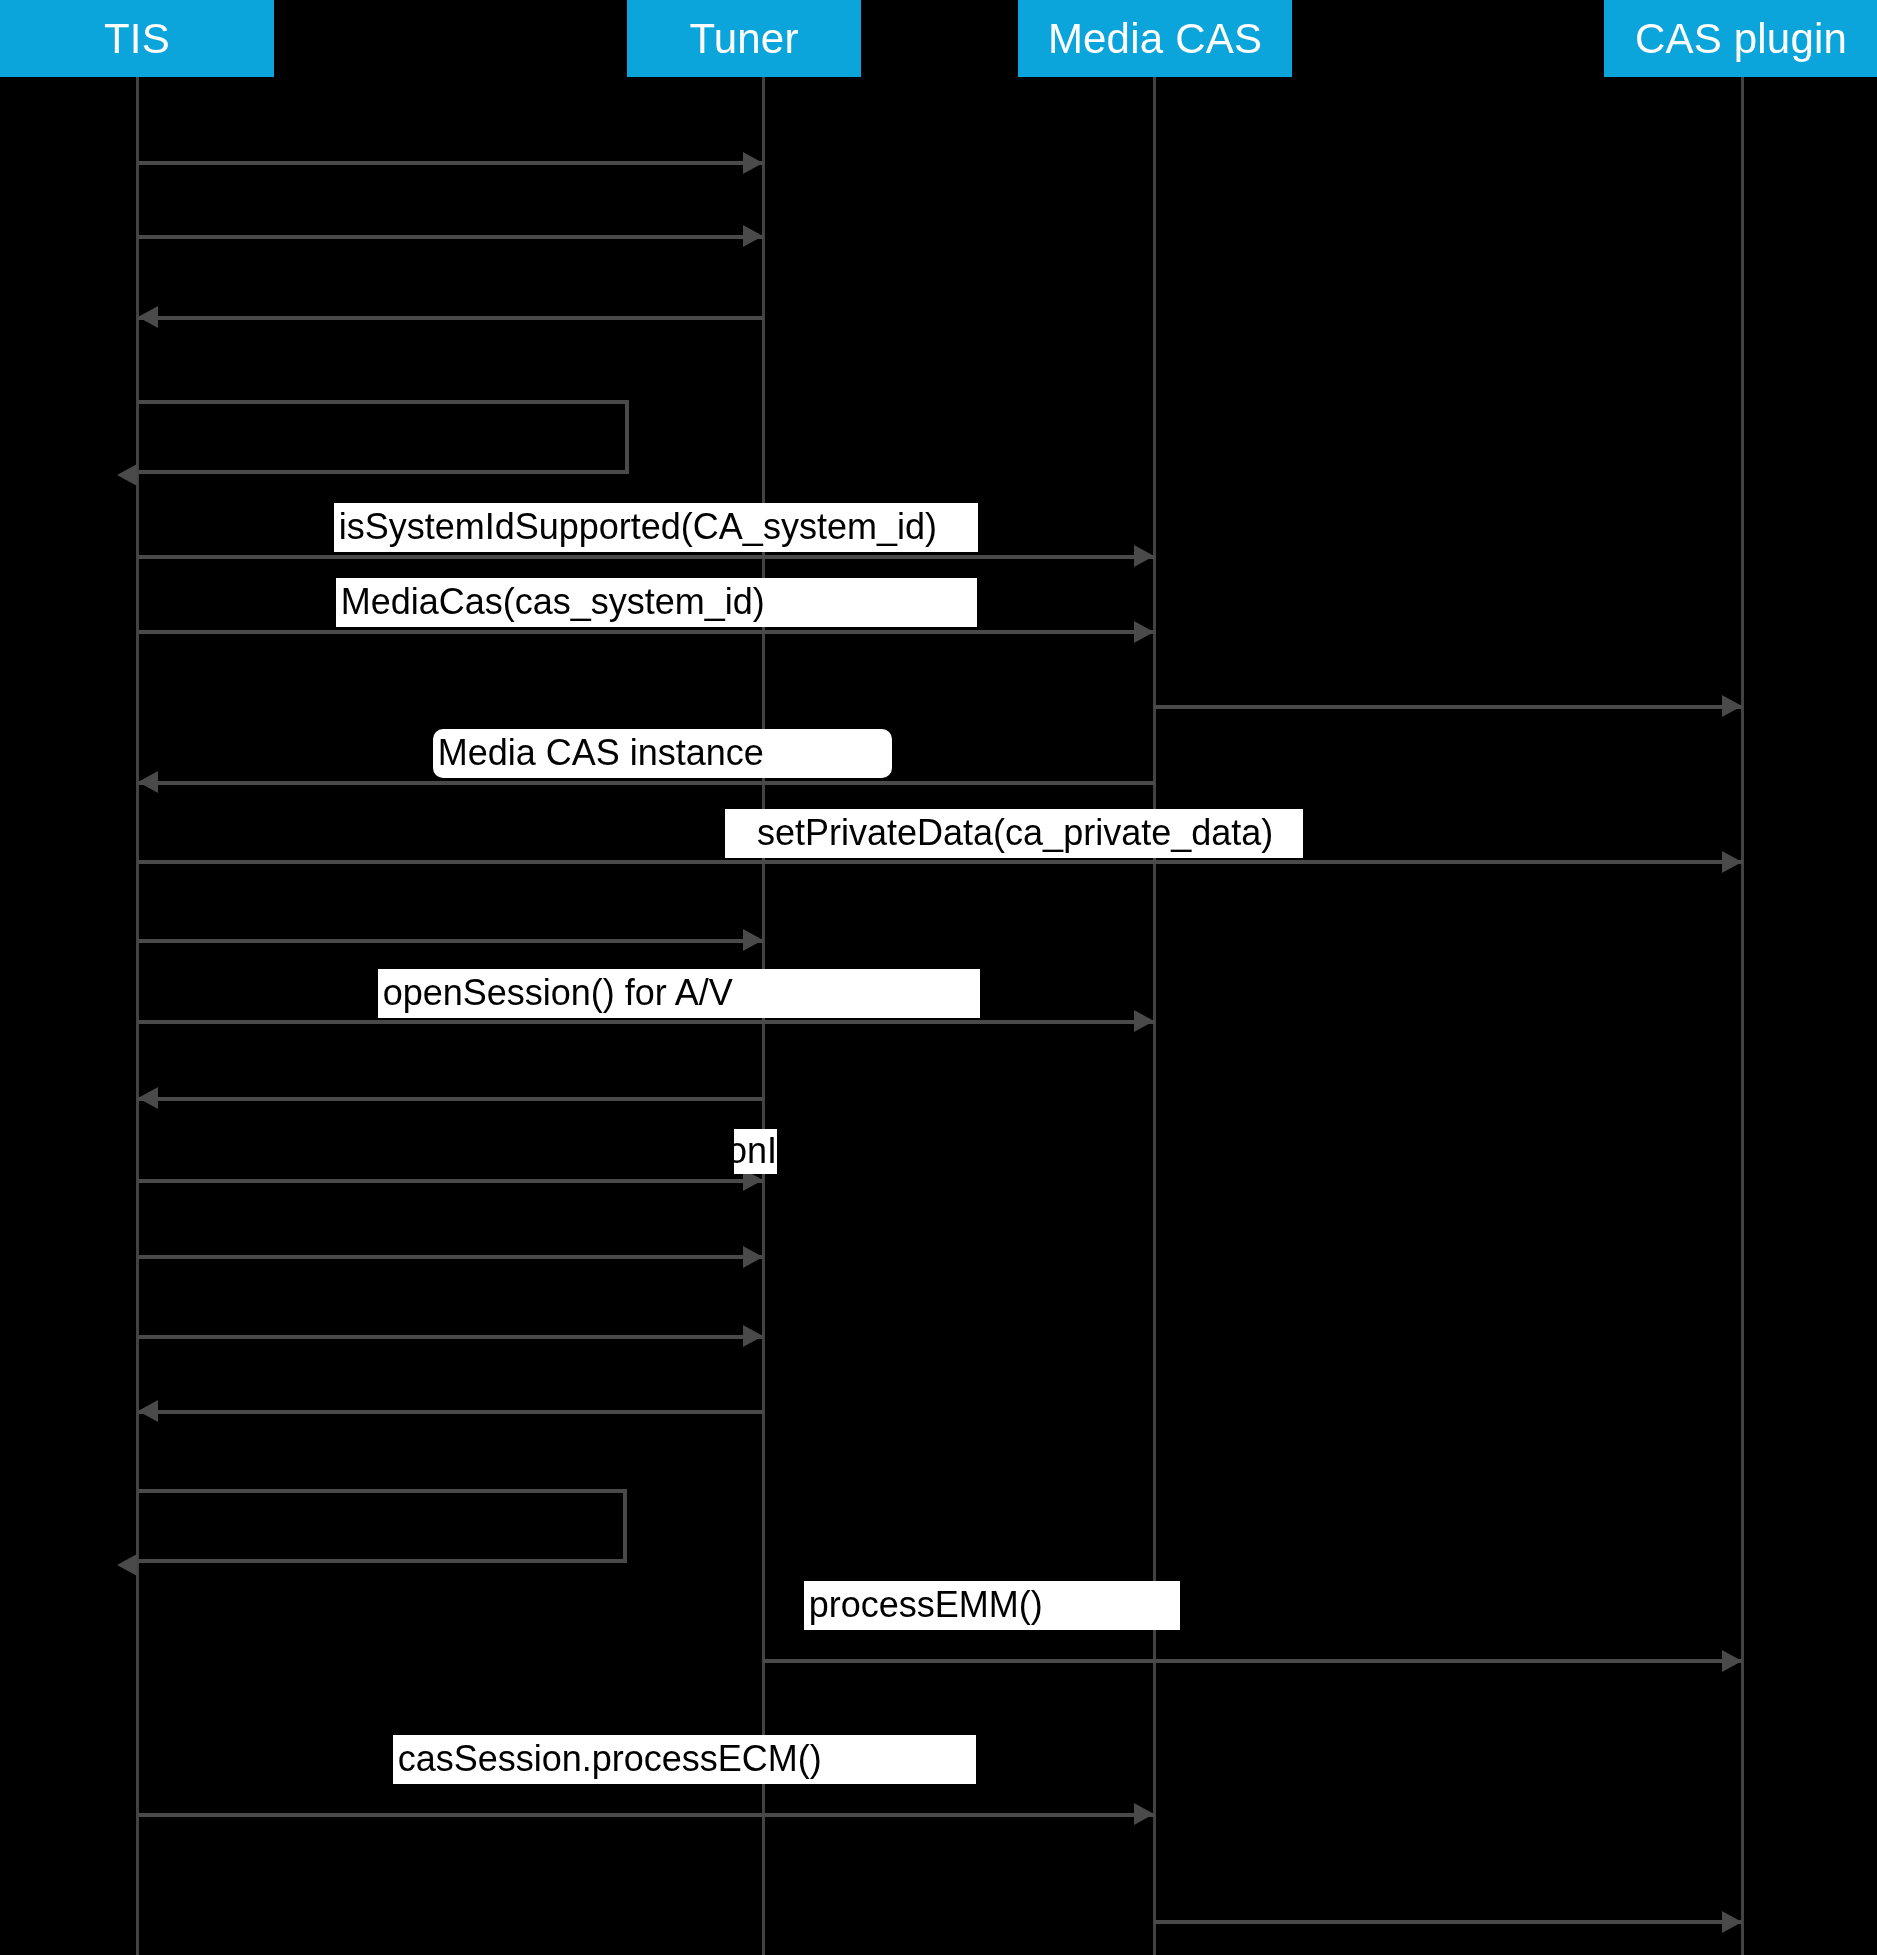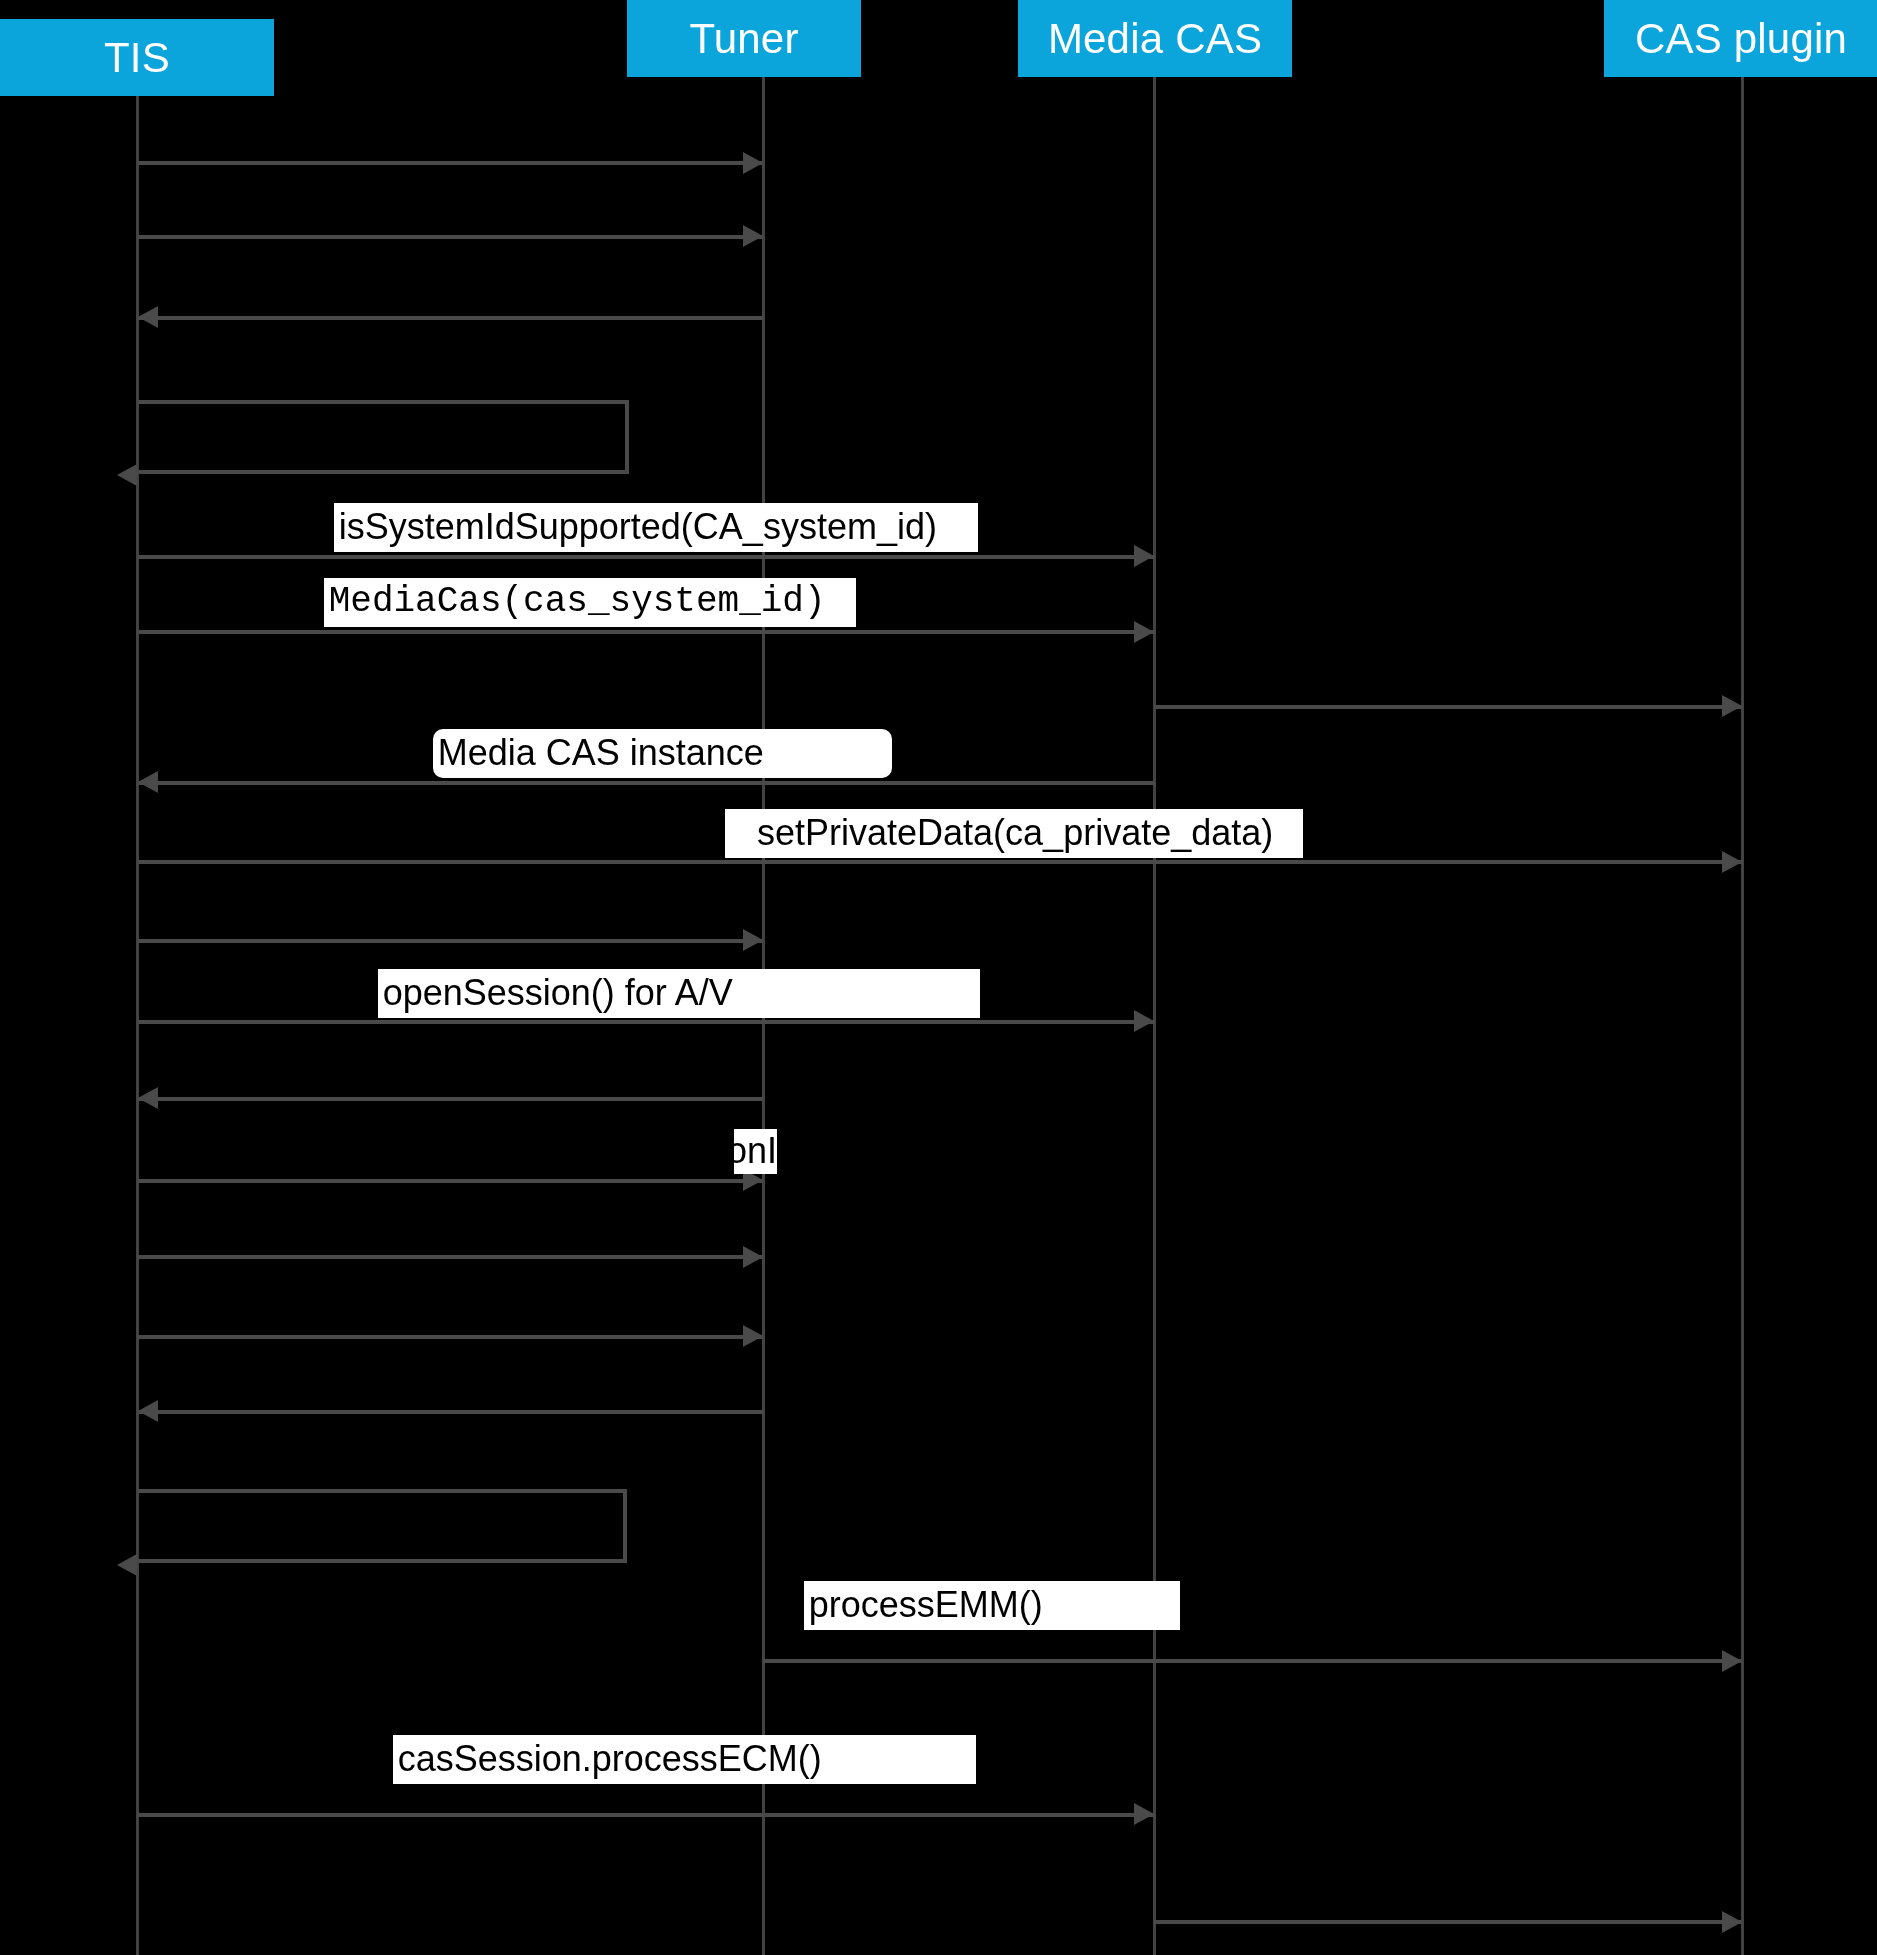--- a/index.html
+++ b/index.html
@@ -125,42 +125,42 @@
     <div class="arrowhead left" style="top: 1400px; left: 138px;"></div>
     <div class="msg" style="left: 763px; top: 1659px; width: 979px;"></div>
     <div class="arrowhead right" style="top: 1650px; left: 1722px;"></div>
     <div class="msg" style="left: 138px; top: 1813px; width: 1017px;"></div>
     <div class="arrowhead right" style="top: 1803px; left: 1134px;"></div>
     <div class="msg" style="left: 1154px; top: 1920px; width: 588px;"></div>
     <div class="arrowhead right" style="top: 1911px; left: 1722px;"></div>
     <div class="msg-label" style="left: 334px; top: 503px; width: 644px; height: 49px;">
       <span>isSystemIdSupported(CA_system_id)</span>
     </div>
-    <div class="msg-label" style="left: 324px; top: 578px; width: 532px; height: 49px; font-family: Liberation Mono, monospace;">
+    <div class="msg-label" style="left: 336px; top: 578px; width: 641px; height: 49px;">
       <span>MediaCas(cas_system_id)</span>
     </div>
     <div class="msg-label" style="left: 433px; top: 729px; width: 459px; height: 49px; border-radius: 10px;">
       <span>Media CAS instance</span>
     </div>
     <div class="msg-label" style="left: 725px; top: 809px; width: 578px; height: 49px; padding-left: 32px;">
       <span>setPrivateData(ca_private_data)</span>
     </div>
     <div class="msg-label" style="left: 378px; top: 969px; width: 602px; height: 49px;">
       <span>openSession() for A/V</span>
     </div>
     <div class="msg-label" style="left: 734px; top: 1129px; width: 43px; height: 45px; justify-content: flex-start; padding: 0px;">
       <span style="margin-left: -7px;">onId</span>
     </div>
     <div class="msg-label" style="left: 804px; top: 1581px; width: 376px; height: 49px;">
       <span>processEMM()</span>
     </div>
     <div class="msg-label" style="left: 393px; top: 1735px; width: 583px; height: 49px;">
       <span>casSession.processECM()</span>
     </div>
-    <div class="actor-box" style="left: 0px; top: 0px; width: 274px; height: 77px; margin-top: 19px;">
+    <div class="actor-box" style="left: 0px; top: 0px; width: 274px; height: 77px;">
       <span>TIS</span>
     </div>
     <div class="actor-box" style="left: 627px; top: 0px; width: 234px; height: 77px;">
       <span>Tuner</span>
     </div>
     <div class="actor-box" style="left: 1018px; top: 0px; width: 274px; height: 77px;">
       <span>Media CAS</span>
     </div>
     <div class="actor-box" style="left: 1604px; top: 0px; width: 274px; height: 77px;">
       <span>CAS plugin</span>

